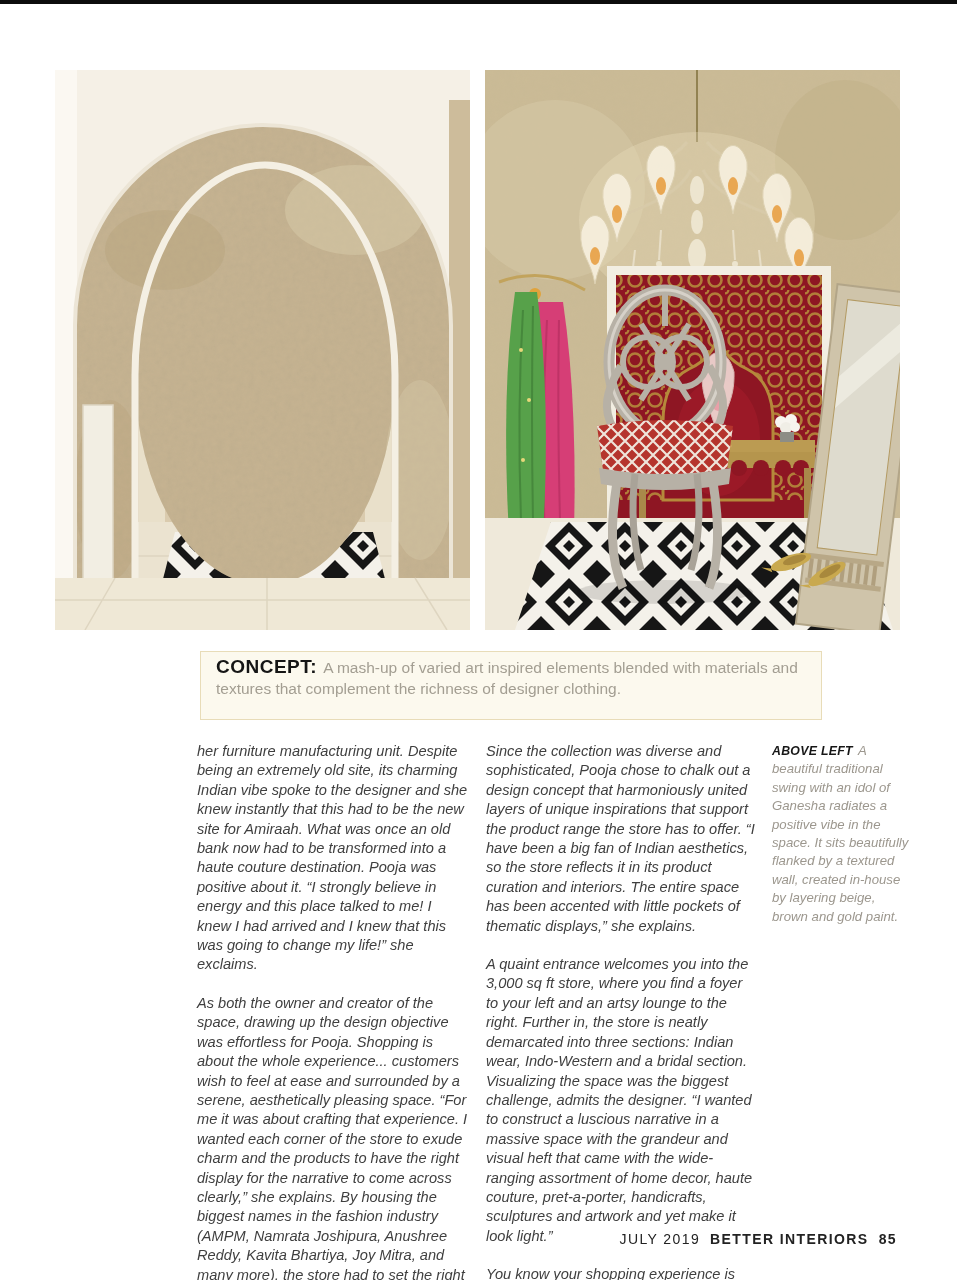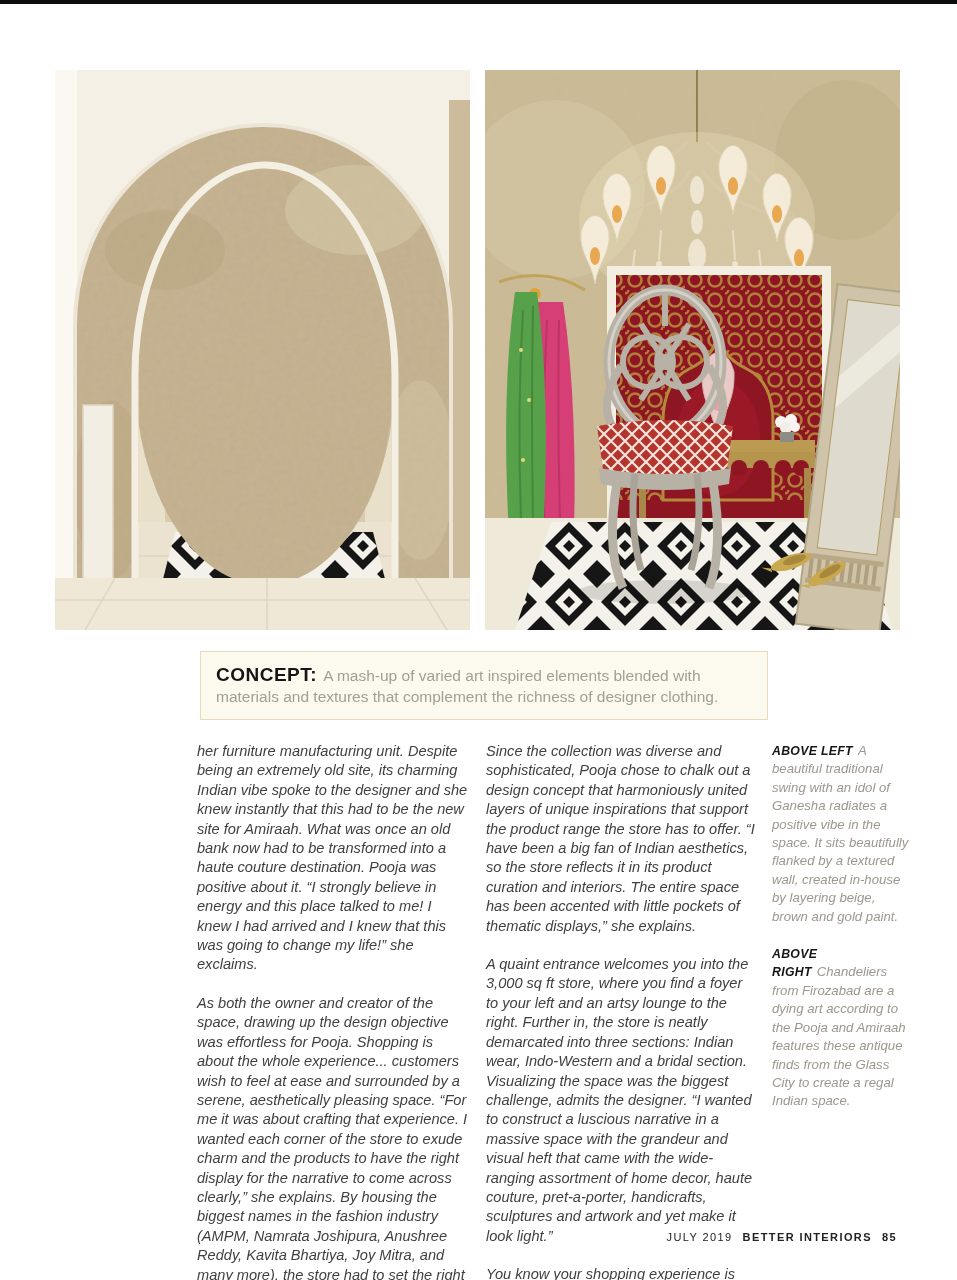--- a/index.html
+++ b/index.html
@@ -2,32 +2,32 @@
 <html><head>
 <meta charset="utf-8">
 <style>
   html,body{margin:0;padding:0;background:#ffffff;}
   body{width:957px;height:1280px;position:relative;font-family:"Liberation Sans",sans-serif;overflow:hidden;}
   .topbar{position:absolute;left:0;top:0;width:957px;height:4px;background:#0c0c0c;}
   .photo{position:absolute;top:70px;width:415px;height:560px;overflow:hidden;background:#ece5d6;}
   .photo svg{display:block;width:100%;height:100%;}
   #photo-left{left:55px;}
   #photo-right{left:485px;}
-  .concept-box{position:absolute;left:200px;top:651px;width:568px;height:69px;box-sizing:border-box;
-    background:#fcf9ee;border:1px solid #e8dcb8;padding:12px 15px 10px 15px;}
+  .concept-box{position:absolute;left:200px;top:651px;width:622px;height:69px;box-sizing:border-box;
+    background:#fcf9ee;border:1px solid #e8dcb8;padding:4px 15px 10px 15px;}
   .concept-box .label{font-weight:bold;font-size:19px;letter-spacing:.5px;color:#151515;margin-right:6px;}
   .concept-box .text{font-size:15.5px;line-height:21px;color:#a39e92;}
   .col{position:absolute;top:742px;font-size:14.6px;line-height:19.4px;color:#3f3f3f;}
   #col1{left:197px;width:271px;}
   #col2{left:486px;width:272px;}
   #col3{left:772px;width:137px;font-size:13.2px;line-height:18.4px;color:#9c978e;}
   .col p{margin:0 0 19px 0;font-style:italic;}
   .caption{margin:0 0 16px 0;}
   .cap-label{font-weight:bold;font-size:12.3px;letter-spacing:.3px;color:#161616;margin-right:5px;text-align:center;}
-  .footer{position:absolute;right:60px;top:1231px;font-size:11px;letter-spacing:1.4px;color:#222;white-space:nowrap;}
+  .footer{position:absolute;right:60px;top:1231px;font-size:14px;letter-spacing:1.4px;color:#222;white-space:nowrap;}
   .footer .mag{font-weight:bold;margin-left:10px;}
   .footer .pg{margin-left:10px;font-weight:bold;}
 </style>
 </head>
 <body>
 
 <div class="topbar"></div>
 
 <div class="photo" id="photo-left">
 <svg viewBox="0 0 415 560" xmlns="http://www.w3.org/2000/svg">
@@ -281,20 +281,17 @@
 <div class="col" id="col2">
   <p>Since the collection was diverse and sophisticated, Pooja chose to chalk out a design concept that harmoniously united layers of unique inspirations that support the product range the store has to offer. “I have been a big fan of Indian aesthetics, so the store reflects it in its product curation and interiors. The entire space has been accented with little pockets of thematic displays,” she explains.</p>
   <p>A quaint entrance welcomes you into the 3,000 sq ft store, where you find a foyer to your left and an artsy lounge to the right. Further in, the store is neatly demarcated into three sections: Indian wear, Indo-Western and a bridal section. Visualizing the space was the biggest challenge, admits the designer. “I wanted to construct a luscious narrative in a massive space with the grandeur and visual heft that came with the wide-ranging assortment of home decor, haute couture, pret-a-porter, handicrafts, sculptures and artwork and yet make it look light.”</p>
   <p>You know your shopping experience is going to be distinctive at Amiraah when you take in</p>
 </div>
 
 <div class="col" id="col3">
   <p class="caption">
     <span class="cap-label">ABOVE LEFT</span><span>A beautiful traditional swing with an idol of Ganesha radiates a positive vibe in the space. It sits beautifully flanked by a textured wall, created in-house by layering beige, brown and gold paint.</span>
   </p>
-  <p class="caption">
-    <span class="cap-label">ABOVE RIGHT</span><span>Chandeliers from Firozabad are a dying art according to the Pooja and Amiraah features these antique finds from the Glass City to create a regal Indian space.</span>
-  </p>
 </div>
 
 <div class="footer">
   <span>JULY 2019</span><span class="mag">BETTER INTERIORS</span><span class="pg">85</span>
 </div>
 
 </body></html>

